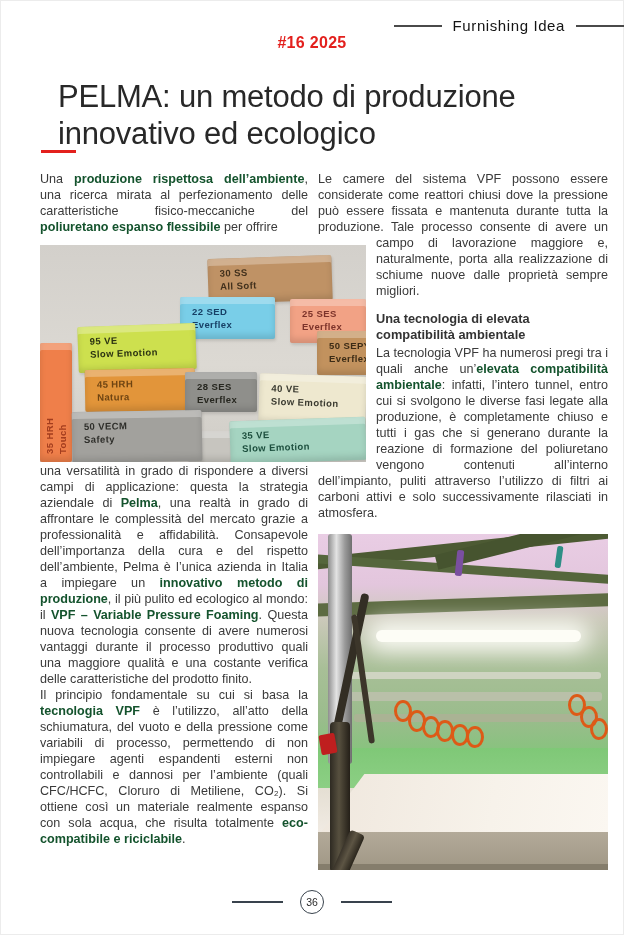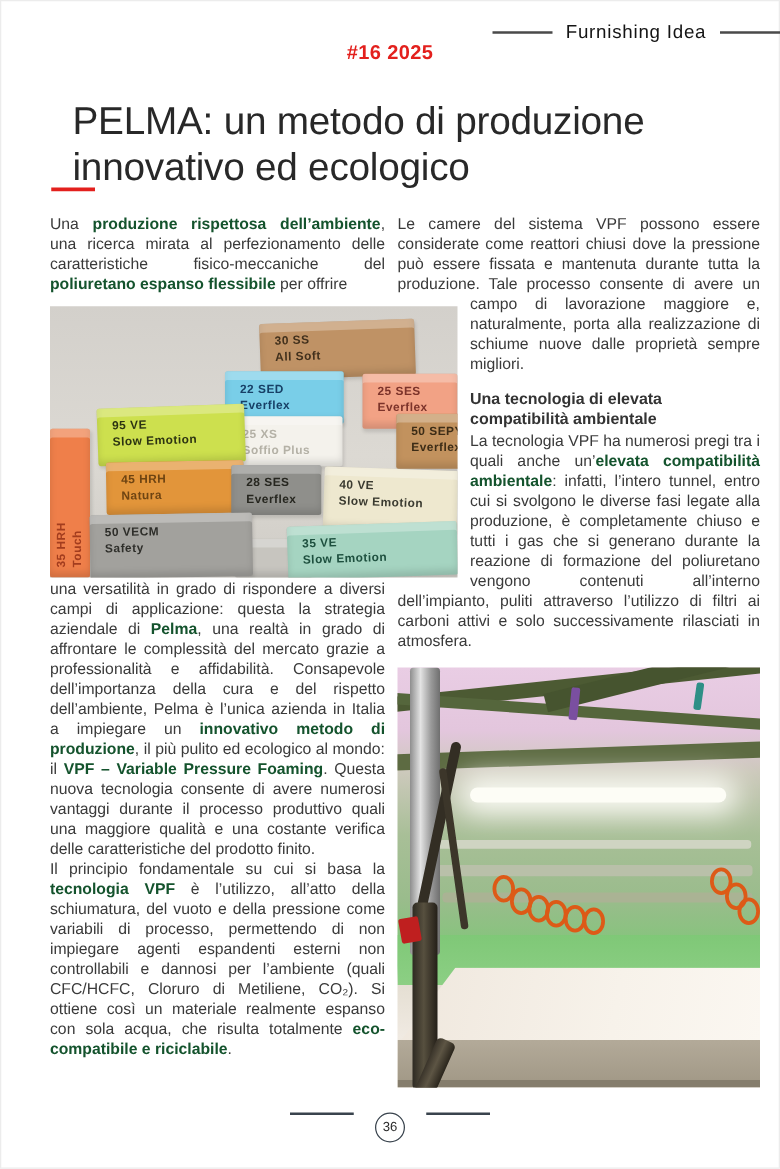--- a/index.html
+++ b/index.html
@@ -59,21 +59,21 @@
   .dh2{left:42px;top:80px;width:6px;height:130px;background:#3c362a;transform:rotate(-8deg);}
   .fg-pipe{left:12px;top:188px;width:20px;height:150px;border-radius:4px;
     background:linear-gradient(90deg,#2e2a22,#57503f 45%,#241f18);}
   .fg-pipe2{left:20px;top:296px;width:16px;height:58px;border-radius:4px;transform:rotate(24deg);
     background:linear-gradient(90deg,#3a342a,#5d5544 45%,#2a251c);}
   .valve-red{left:2px;top:200px;width:16px;height:20px;background:#bf1f1f;border-radius:2px;transform:rotate(-10deg);}
   .coil{width:12px;height:16px;border:3px solid #dd5a17;border-radius:50%;background:transparent;}
   .tag1{left:138px;top:16px;width:7px;height:26px;background:#7a4fa0;transform:rotate(6deg);border-radius:2px;}
   .tag2{left:238px;top:12px;width:6px;height:22px;background:#2e8f86;transform:rotate(8deg);border-radius:2px;}
   
-  .footer{position:absolute;top:890px;left:0;right:0;display:flex;justify-content:center;gap:17px;}
+  .footer{position:absolute;top:890px;left:0;right:0;display:flex;align-items:center;justify-content:center;gap:17px;}
   .fline{width:51px;height:1.6px;background:#39434d;}
   .pagenum{width:24px;height:24px;border:1.4px solid #39434d;border-radius:50%;display:flex;align-items:center;justify-content:center;
     font-size:10.5px;color:#2b2b2b;box-sizing:border-box;}
 </style>
 </head>
 <body>
 
 <div class="header">
   <span class="hline"></span>
   <span class="hname">Furnishing Idea</span>
@@ -100,24 +100,20 @@
         <div>30 SS</div>
         <div>All Soft</div>
       </div>
       <div class="fblock" style="left: 140px; top: 52px; width: 95px; height: 42px; background: rgb(121, 206, 232); color: rgb(23, 64, 102); transform: rotate(0deg);">
         <div>22 SED</div>
         <div>Everflex</div>
       </div>
       <div class="fblock" style="left: 250px; top: 54px; width: 76px; height: 44px; background: rgb(242, 162, 133); color: rgb(124, 51, 42); transform: rotate(0deg);">
         <div>25 SES</div>
         <div>Everflex</div>
-      </div>
-      <div class="fblock" style="left: 142px; top: 88px; width: 92px; height: 40px; background: rgb(244, 242, 236); color: rgb(180, 177, 166); transform: rotate(0deg);">
-        <div>25 XS</div>
-        <div>Soffio Plus</div>
       </div>
       <div class="fblock" style="left: 240px; top: 86px; width: 68px; height: 44px; background: rgb(194, 146, 94); color: rgb(60, 44, 22); transform: rotate(0deg); margin-left: 37px;">
         <div>50 SEPY</div>
         <div>Everflex</div>
       </div>
       <div class="fblock" style="left: 38px; top: 80px; width: 118px; height: 46px; background: rgb(205, 224, 78); color: rgb(44, 51, 18); transform: rotate(-2deg);">
         <div>95 VE</div>
         <div>Slow Emotion</div>
       </div>
       <div class="fblock" style="left: 45px; top: 124px; width: 110px; height: 42px; background: rgb(226, 149, 58); color: rgb(110, 68, 18); transform: rotate(-1deg);">

